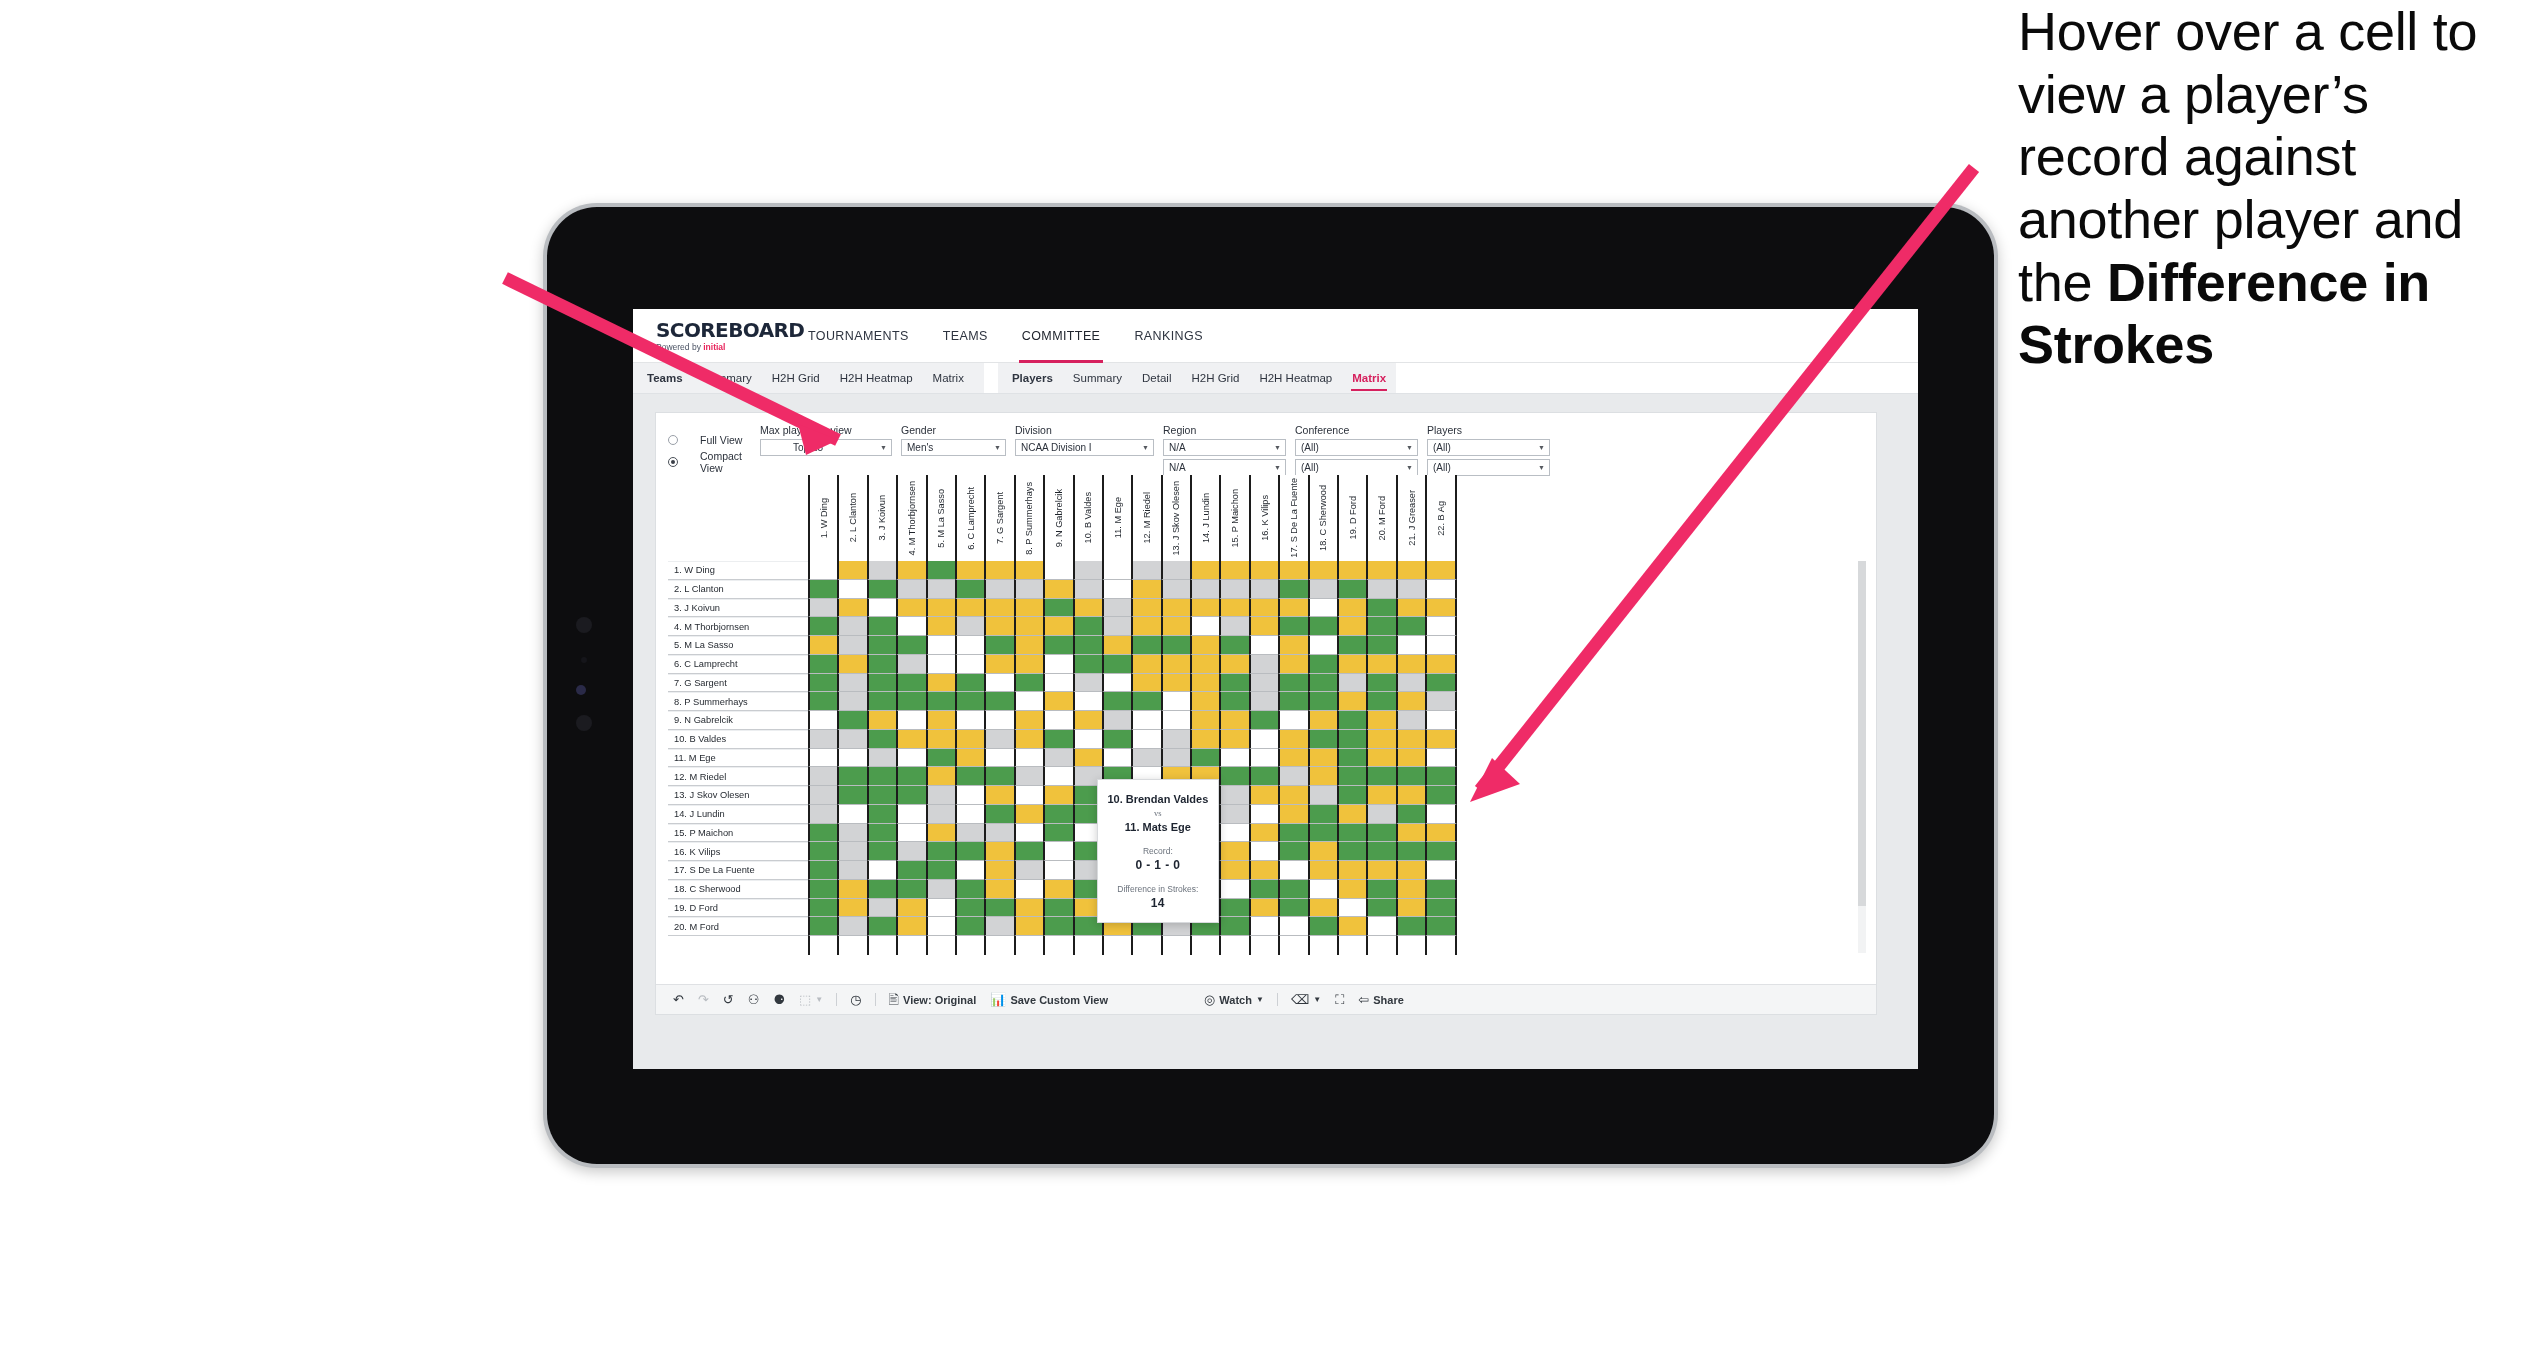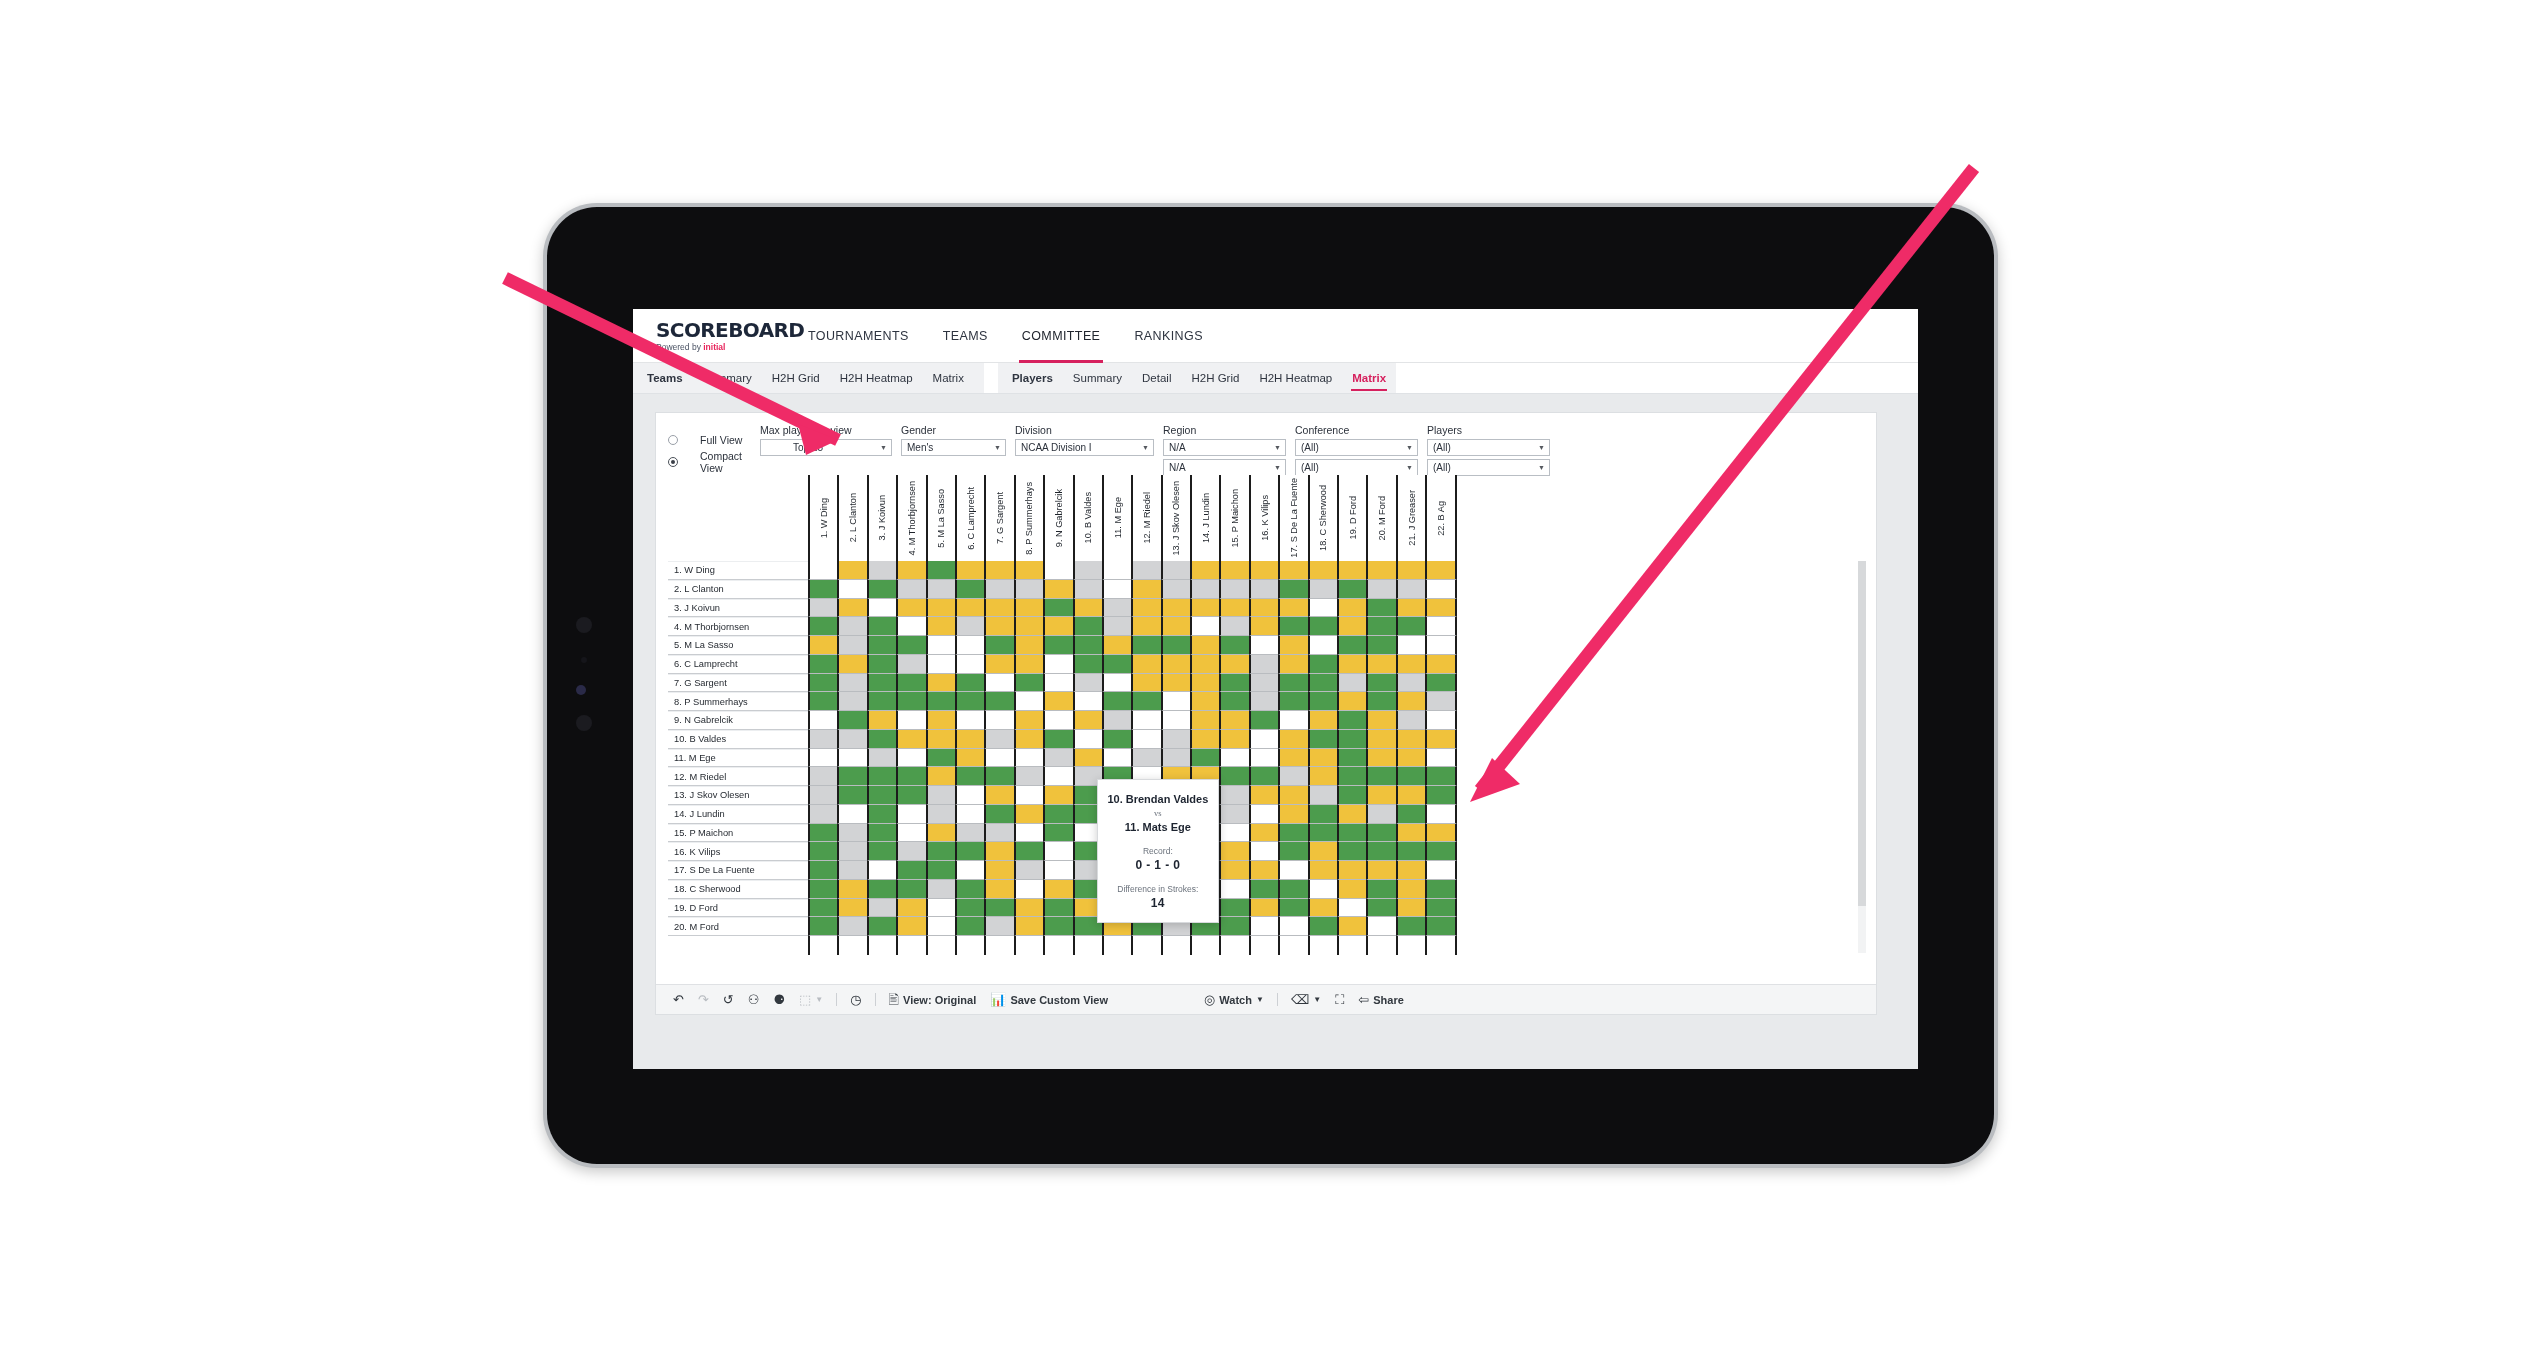--- a/index.html
+++ b/index.html
@@ -192,20 +192,23 @@
   .tb.dim { color: #b8bcc1; }
   .tbsep { width: 1px; height: 13px; background: #cdd0d4; margin: 0 6px; }
   .gl { font-size: 13px; line-height: 1; }
 </style>
 </head>
 <body>
 
 <div id="stage">
 
 
+  <div id="annot-right" class="annot">
+    <span>Hover over a cell to view a player’s record against another player and the </span><b>Difference in Strokes</b>
+  </div>
 
   <div id="tablet">
     <div id="tablet-inner">
       <div class="cam-dot" id="cam1"></div>
       <div class="cam-dot" id="cam2"></div>
       <div class="cam-dot" id="cam3"></div>
       <div class="cam-dot" id="cam4"></div>
 
       <div id="screen">
 

